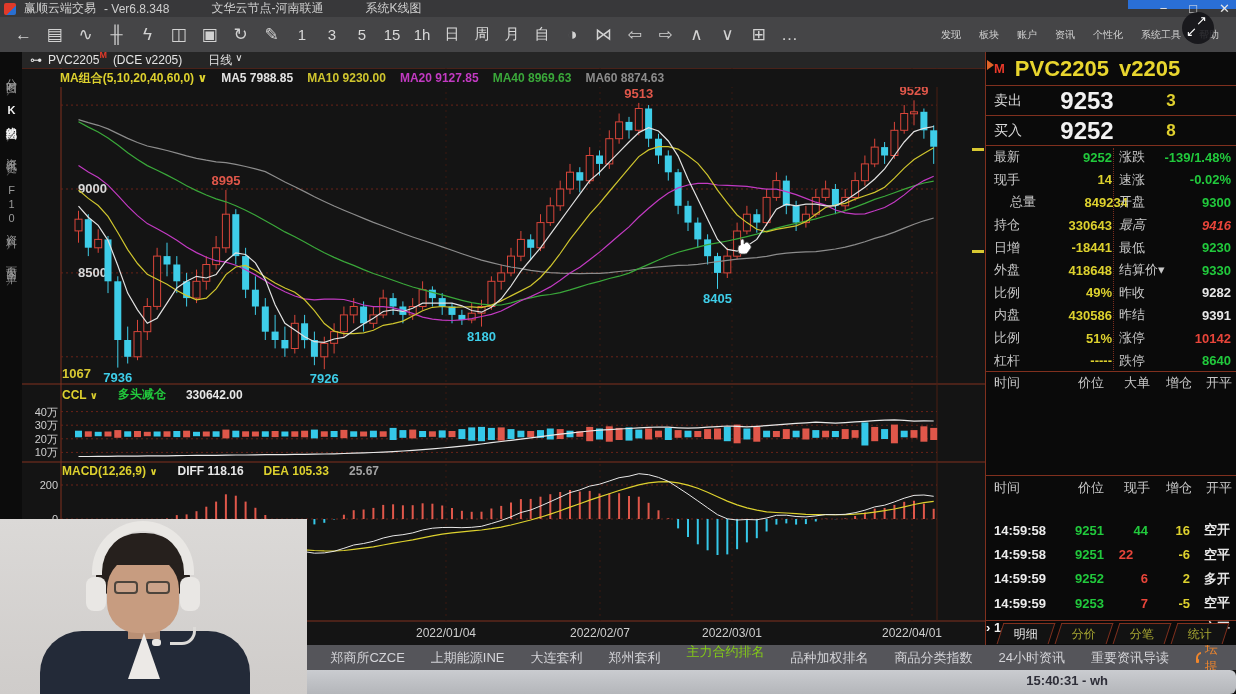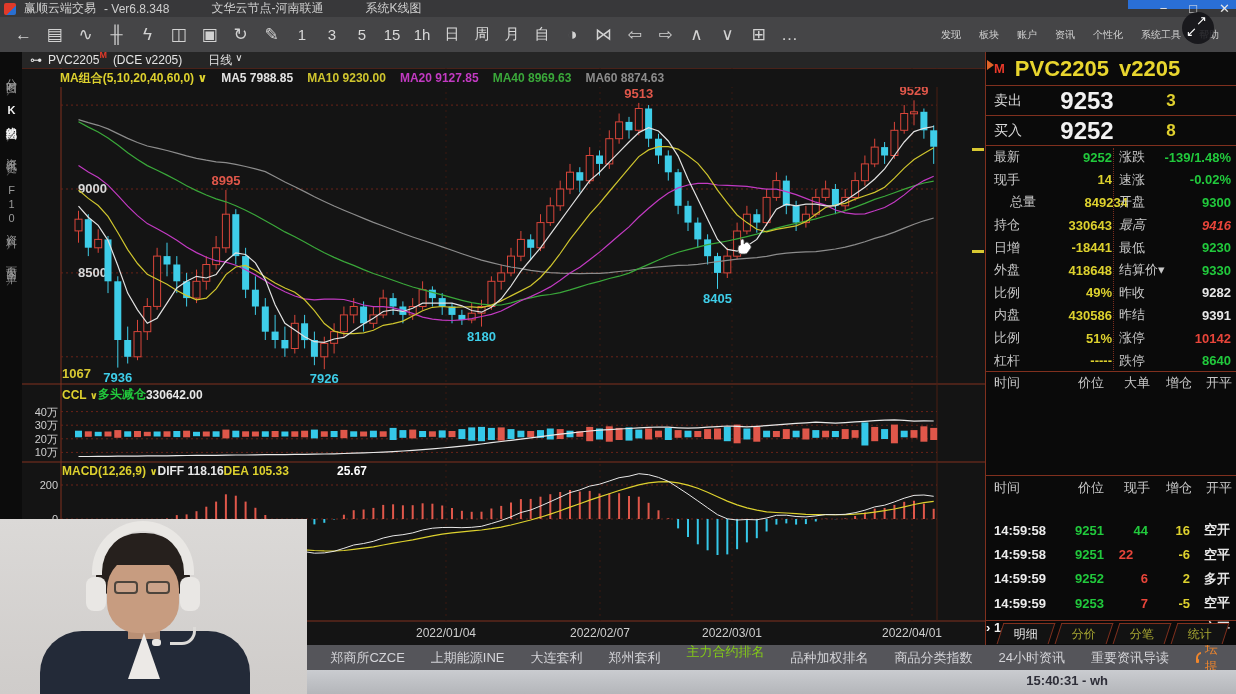--- a/index.html
+++ b/index.html
@@ -26,21 +26,21 @@
   .sidebar { position:absolute; left:0; top:52px; width:22px; height:593px; background:#0c0c0c; z-index:4; display:flex; flex-direction:column; align-items:center; padding-top:18px; }
   .sb-item { writing-mode:vertical-rl; text-orientation:upright; font-size:11px; color:#9a9a9a; letter-spacing:2px; margin-bottom:10px; }
   .sb-item.active { color:#f2f2f2; font-weight:bold; }
   .sb-slash { color:#5a5a5a; font-size:9px; margin-bottom:8px; transform:rotate(12deg); }
 
   
   .chart-header { position:absolute; left:22px; top:52px; width:963px; height:16px; background:#262626; color:#e4e4e4; font-size:12px; display:flex; align-items:center; gap:6px; padding-left:8px; z-index:3; }
   .chart-header .mk { color:#e03a2a; font-size:9px; font-weight:bold; position:relative; top:-3px; }
   .ma-bar { position:absolute; left:22px; top:69px; width:963px; height:18px; background:#141414; display:flex; align-items:center; gap:14px; padding-left:38px; font-size:12px; font-weight:bold; z-index:3; }
   #chart-svg { position:absolute; left:22px; top:52px; z-index:1; }
-  .ind-header { position:absolute; z-index:3; display:flex; gap:0; font-size:12px; font-weight:bold; align-items:center; }
+  .ind-header { position:absolute; z-index:3; display:flex; gap:20px; font-size:12px; font-weight:bold; align-items:center; }
   .x-axis-label { position:absolute; transform:translateX(-50%); color:#cfcfcf; font-size:12px; z-index:2; }
 
   
   .right-panel { position:absolute; left:985px; top:52px; width:251px; height:593px; background:#0a0a0a; border-left:1px solid #80301e; z-index:4; font-size:13px; }
   .rp-sec { position:absolute; left:0; width:251px; }
   .rp-title { height:34px; border-bottom:1px solid #80301e; display:flex; align-items:center; gap:10px; padding-left:8px; }
   .m-badge { color:#e8392a; font-weight:bold; font-size:13px; }
   .rp-symbol,.rp-contract { color:#e8d52e; font-size:22px; font-weight:bold; }
   .askbid { height:30px; border-bottom:1px solid #80301e; display:flex; align-items:center; }
   .ab-label { color:#d8d8d8; font-size:14px; width:52px; padding-left:8px; }
@@ -54,21 +54,21 @@
   .panel-tabs { position:absolute; left:0; top:568px; width:251px; height:25px; border-top:1px solid #80301e; display:flex; padding-left:14px; gap:6px; padding-top:2px; }
   .ptab { width:52px; height:21px; transform:skewX(-18deg); border:1px solid #80301e; border-bottom:none; background:#121212; display:flex; align-items:center; justify-content:center; }
   .ptab span { transform:skewX(18deg); font-size:12px; }
   .orange-tri { position:absolute; left:1px; top:8px; width:0; height:0; border-left:7px solid #e06428; border-top:5px solid transparent; border-bottom:5px solid transparent; }
 
   
   .bottom-bar { position:absolute; left:0; top:645px; width:1236px; height:25px; background:#55555a; display:flex; align-items:center; padding-left:238px; gap:26px; z-index:3; }
   .bb-tab { color:#d4d4d8; font-size:13px; white-space:nowrap; }
   .bb-tab.active { color:#84cc16; border-bottom:2px solid #f0862c; padding-bottom:10px; }
   .bb-forum { margin-left:auto; margin-right:16px; color:#f0862c; font-size:13px; display:flex; align-items:center; gap:4px; }
-  .taskbar { position:absolute; left:0; top:670px; width:1236px; height:24px; background:linear-gradient(#caccd0,#b4b6ba); z-index:3; }
+  .taskbar { position:absolute; left:0; top:670px; width:1236px; height:24px; background:linear-gradient(#caccd0,#b4b6ba); z-index:3;border-radius:6px; }
   .clock { position:absolute; right:128px; top:3px; color:#2e2e38; font-size:13px; font-weight:bold; }
 
   
   .webcam { position:absolute; left:0; top:519px; width:307px; height:175px; background:linear-gradient(#dbd9d7,#cfccca); z-index:5; overflow:hidden; }
   .wc-hair { position:absolute; left:96px; top:14px; width:94px; height:62px; background:#26201d; border-radius:46px 46px 18px 18px; }
   .wc-face { position:absolute; left:107px; top:36px; width:72px; height:78px; background:#c79c80; border-radius:34px 34px 30px 30px; }
   .wc-fringe { position:absolute; left:104px; top:20px; width:78px; height:26px; background:#26201d; border-radius:40px 40px 30% 30%; }
   .wc-glasses { position:absolute; left:114px; top:62px; width:58px; height:14px; }
   .wc-glasses div { position:absolute; width:24px; height:13px; border:2px solid #4c443c; border-radius:4px; background:rgba(255,255,255,0.08); }
   .wc-glasses .rg { left:32px; }
@@ -588,21 +588,21 @@
   <div class="ind-header" style="left:62px; top:386px;">
     <span style="color:#ddd12e;"><span>CCL</span> <span style="font-size:10px;">∨</span></span>
     <span style="color:#21c93c; font-family:Liberation Serif, serif;">多头减仓</span>
     <span style="color:#e8e8e8;">330642.00</span>
   </div>
 
   <div class="ind-header" style="left:62px; top:464px;">
     <span style="color:#ddd12e;"><span>MACD(12,26,9)</span> <span style="font-size:10px;">∨</span></span>
     <span style="color:#e8e8e8;"><span>DIFF</span>&nbsp;<span>118.16</span></span>
     <span style="color:#ddd12e;"><span>DEA</span>&nbsp;<span>105.33</span></span>
-    <span style="color:#ffffff;margin-left:48px;">25.67</span>
+    <span style="color:#a3a3a3;">25.67</span>
   </div>
 
   <div id="x-axis">
       <span class="x-axis-label" style="left: 446px; top: 626px;">2022/01/04</span>
       <span class="x-axis-label" style="left: 600px; top: 626px;">2022/02/07</span>
       <span class="x-axis-label" style="left: 732px; top: 626px;">2022/03/01</span>
       <span class="x-axis-label" style="left: 912px; top: 626px;">2022/04/01</span>
     </div>
 
   <div class="right-panel">

